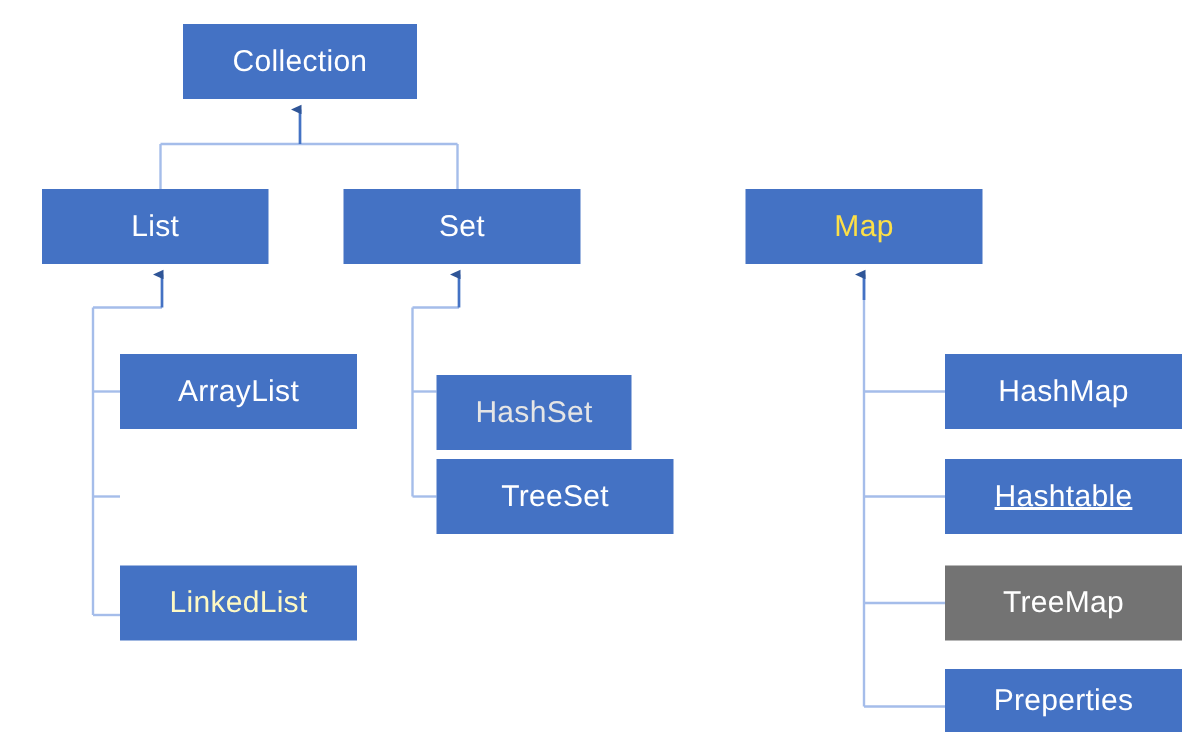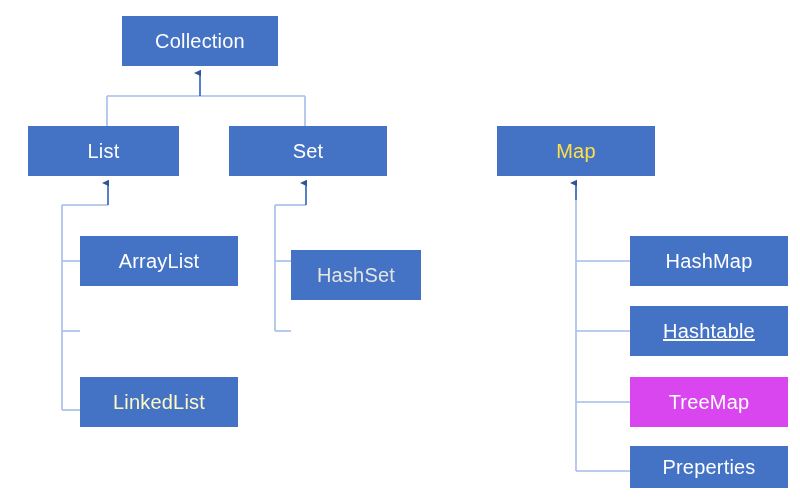--- a/index.html
+++ b/index.html
@@ -113,26 +113,29 @@
   </div>
   <div class="node" style="left: 80px; top: 236px; width: 158px; height: 50px; background: rgb(68, 114, 196); color: rgb(255, 255, 255);">
     <span class="node-label">ArrayList</span>
   </div>
   <div class="node" style="left: 80px; top: 377px; width: 158px; height: 50px; background: rgb(68, 114, 196); color: #fef9c3;">
     <span class="node-label">LinkedList</span>
   </div>
   <div class="node" style="left: 291px; top: 236px; width: 130px; height: 50px; background: rgb(68, 114, 196); color: #e5e5e5; margin-top: 14px;">
     <span class="node-label">HashSet</span>
   </div>
+  <div class="node" style="left: 291px; top: 306px; width: 158px; height: 50px; background: rgb(68, 114, 196); color: rgb(255, 255, 255);">
+    <span class="node-label">TreeSet</span>
+  </div>
   <div class="node" style="left: 630px; top: 236px; width: 158px; height: 50px; background: rgb(68, 114, 196); color: rgb(255, 255, 255);">
     <span class="node-label">HashMap</span>
   </div>
   <div class="node" style="left: 630px; top: 306px; width: 158px; height: 50px; background: rgb(68, 114, 196); color: rgb(255, 255, 255); text-decoration: underline;">
     <span class="node-label">Hashtable</span>
   </div>
-  <div class="node" style="left: 630px; top: 377px; width: 158px; height: 50px; background: #d946ef; color: rgb(255, 255, 255);">
+  <div class="node" style="left: 630px; top: 377px; width: 158px; height: 50px; background: #737373; color: rgb(255, 255, 255);">
     <span class="node-label">TreeMap</span>
   </div>
   <div class="node" style="left: 630px; top: 446px; width: 158px; height: 42px; background: rgb(68, 114, 196); color: rgb(255, 255, 255);">
     <span class="node-label">Preperties</span>
   </div>
 
 </div>
 
 </body></html>

